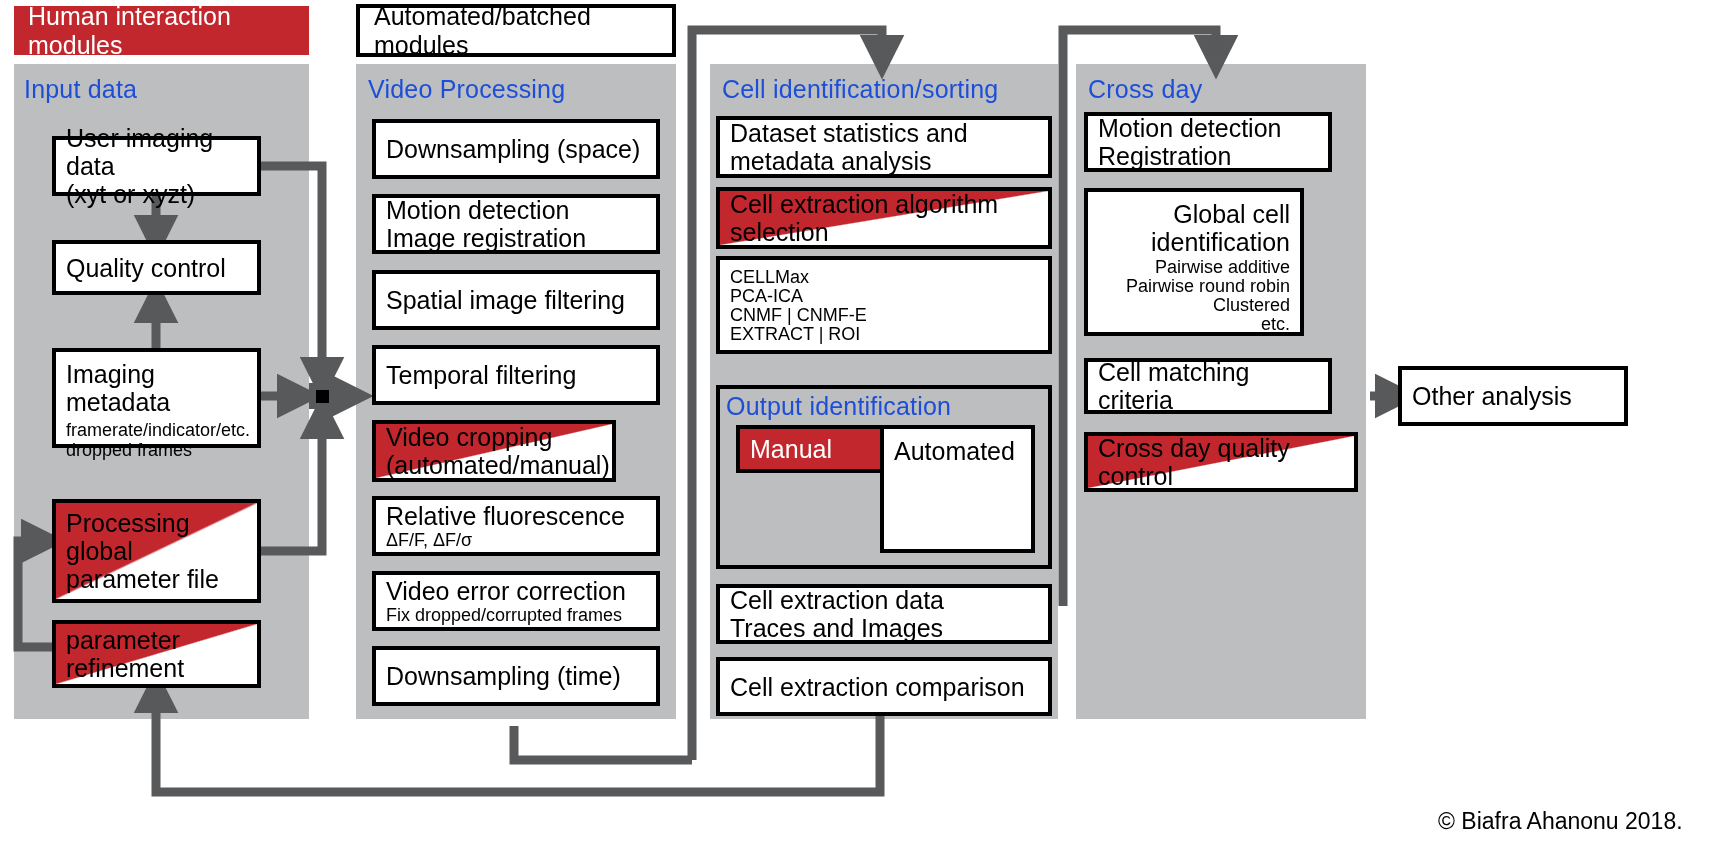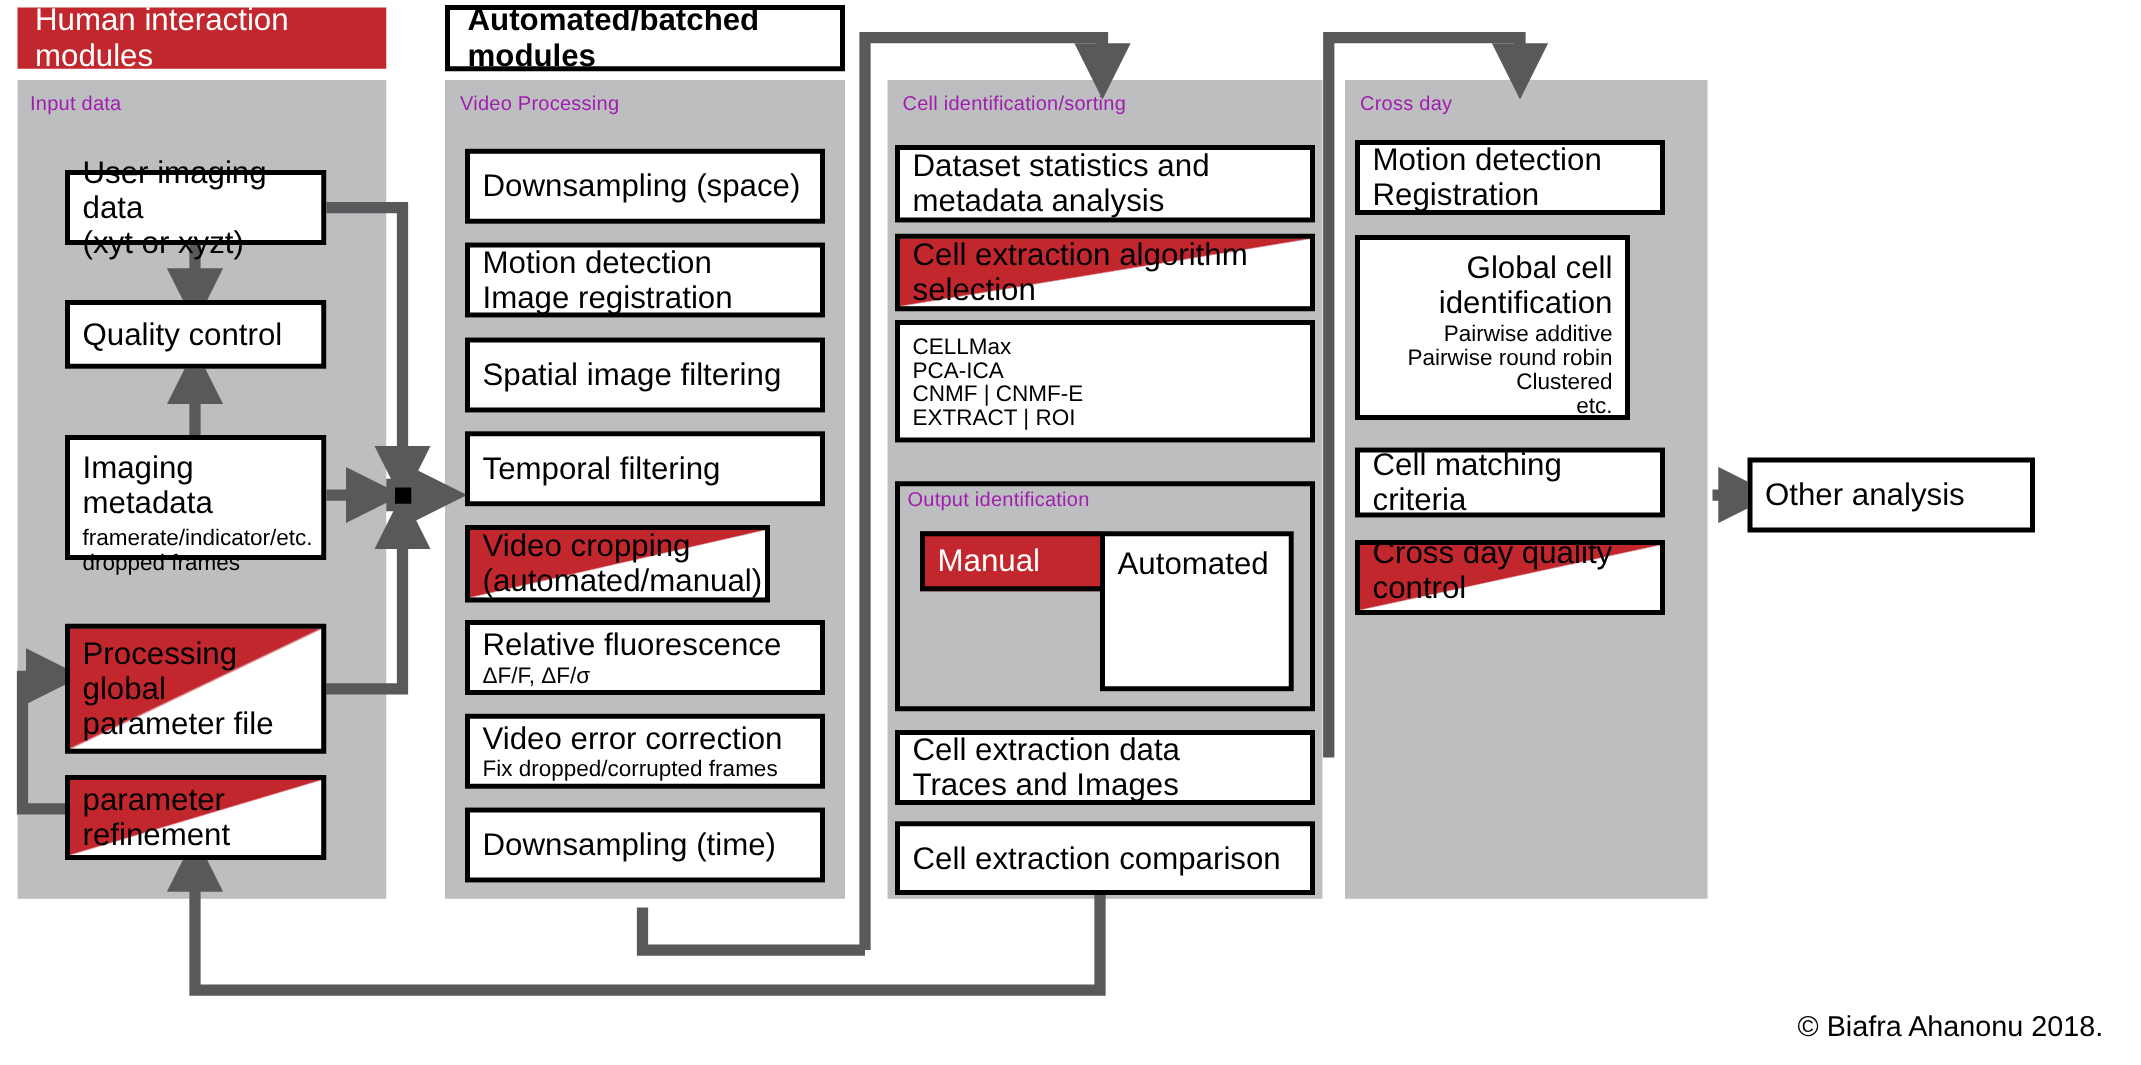--- a/index.html
+++ b/index.html
@@ -1,38 +1,38 @@
 <!DOCTYPE html>
 <html><head>
 <meta charset="utf-8">
 <style>
   html,body{margin:0;padding:0;background:#ffffff;}
   body{font-family:"Liberation Sans",sans-serif;}
   #stage{position:relative;width:1713px;height:852px;background:#fff;overflow:hidden;}
 
   
   .panel{position:absolute;background:#bcbec0;}
-  .panel-title{position:absolute;font-size:16px;color:#a21caf;letter-spacing:.2px;white-space:nowrap;}
+  .panel-title{position:absolute;font-size:25px;color:#1d4ed8;letter-spacing:.2px;white-space:nowrap;}
 
   .box{position:absolute;background:#ffffff;border:4px solid #000000;box-sizing:border-box;
        display:flex;flex-direction:column;justify-content:center;padding:4px 10px;}
   .box .t1{font-size:25px;line-height:1.12;color:#000;}
   .box .t2{font-size:18px;line-height:1.12;color:#000;}
   .box.tight{justify-content:flex-start;padding-top:8px;}
 
   
   .box.human{background:
       linear-gradient(to bottom right,#c1272d 0%,#c1272d 49.4%,#ffffff 50.6%,#ffffff 100%);}
   .box.solidred{background:#c1272d;}
   .box.solidred .t1{color:#ffffff;}
 
   .legend{position:absolute;box-sizing:border-box;display:flex;align-items:center;padding:0 14px;}
   .legend.red{background:#c1272d;}
   .legend.red span{color:#ffffff;font-size:25px;}
-  .legend.white{background:#fff;border:4px solid #000;font-weight:bold;}
+  .legend.white{background:#fff;border:4px solid #000;}
   .legend.white span{color:#000;font-size:25px;}
 
   .subpanel{position:absolute;background:#bcbec0;border:4px solid #000;box-sizing:border-box;}
 
   
   svg.wires{position:absolute;left:0;top:0;width:1713px;height:852px;overflow:visible;}
   .wire{stroke:#58595b;stroke-width:9;fill:none;}
   .wirehead{fill:#58595b;}
   .junction{position:absolute;width:26px;height:26px;background:#58595b;
             display:flex;align-items:center;justify-content:center;}
@@ -210,21 +210,21 @@
     <div class="t2" style="white-space:pre-line;line-height:1.06;margin-top:2px;">Pairwise additive
 Pairwise round robin
 Clustered
 etc.</div>
   </div>
 
   <div class="box" style="left:1084px;top:358px;width:248px;height:56px;">
     <div class="t1">Cell matching criteria</div>
   </div>
 
-  <div class="box human" style="left:1084px;top:432px;width:248px;height:60px;justify-content:flex-end;">
+  <div class="box human" style="left:1084px;top:432px;width:274px;height:60px;">
     <div class="t1" style="white-space:pre-line;">Cross day quality
 control</div>
   </div>
 
   <div class="box" style="left:1398px;top:366px;width:230px;height:60px;">
     <div class="t1">Other analysis</div>
   </div>
 
   <div class="copyright" style="left:1438px;top:808px;">© Biafra Ahanonu 2018.</div>
 

